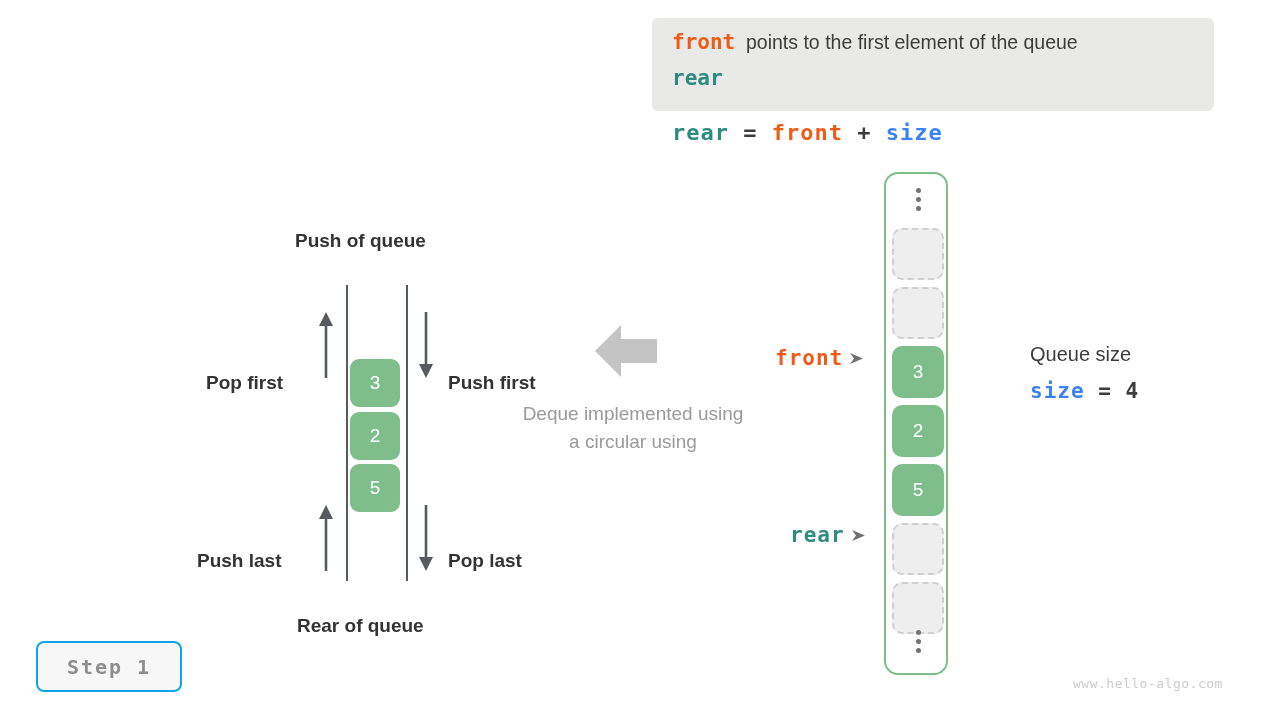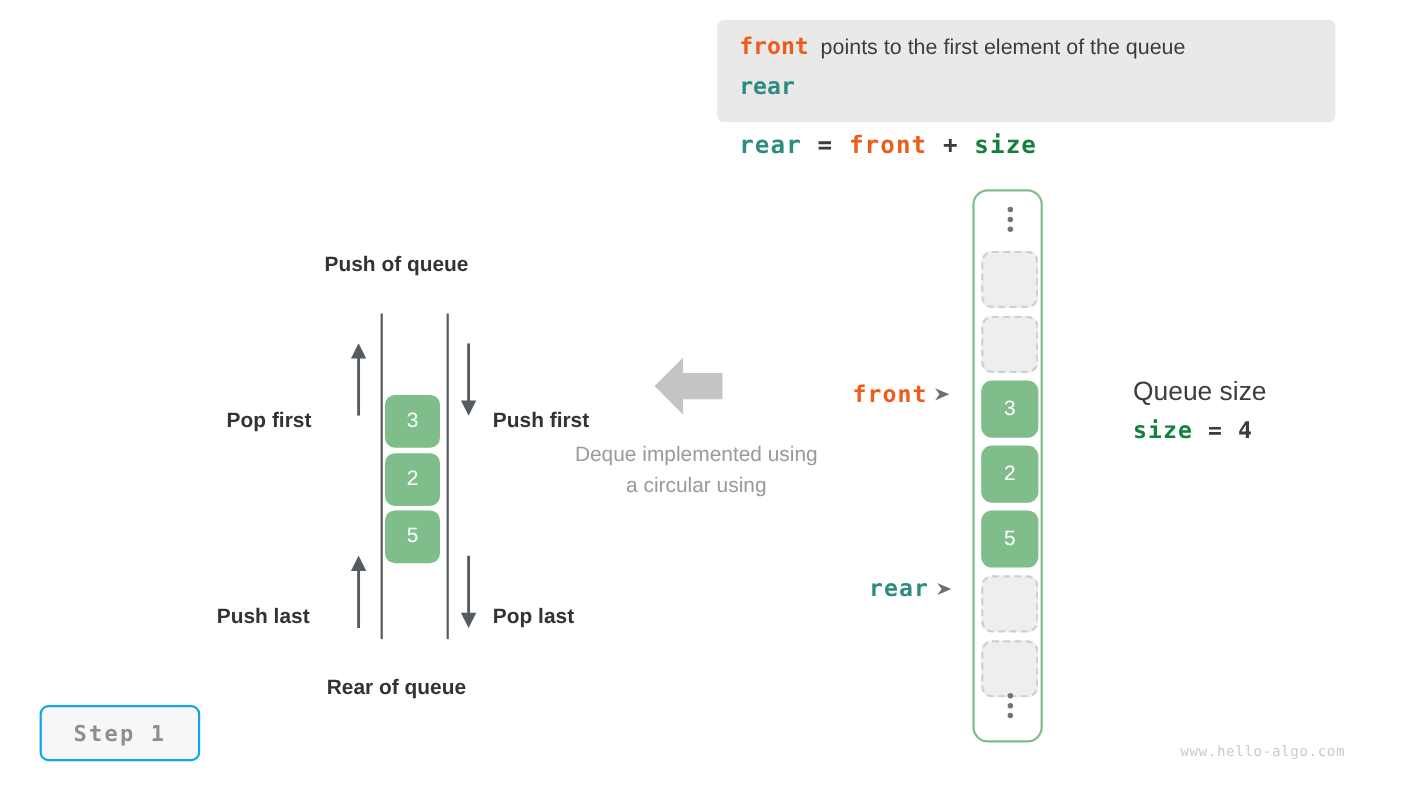--- a/index.html
+++ b/index.html
@@ -34,21 +34,21 @@
     align-items: baseline;
     height: 36px;
     white-space: nowrap;
   }
   .mono {
     font-family: "DejaVu Sans Mono", "Liberation Mono", monospace;
     font-weight: bold;
   }
   .kw-front { color: #ef5b19; }
   .kw-rear  { color: #2e8b80; }
-  .kw-size  { color: #15803d; }
+  .kw-size  { color: #3b82f6; }
   .legend-kw {
     font-size: 21px;
     display: inline-block;
   }
   .legend-kw.front-w { width: 74px; }
   .legend-kw.rear-w  { width: 62px; }
   .legend-text {
     font-size: 19.5px;
     color: #3c3c3c;
     font-family: "Liberation Sans", sans-serif;
@@ -198,21 +198,21 @@
     gap: 7px;
   }
   .ptr-arrow-head svg { display: block; }
   #ptr-front { left: 775px; top: 346px; }
   #ptr-rear  { left: 790px; top: 523px; }
 
   
   #queue-size-label {
     left: 1030px;
     top: 343px;
-    font-size: 24px;
+    font-size: 20px;
     color: #3c3c3c;
   }
   #queue-size-value {
     left: 1030px;
     top: 379px;
     font-size: 21px;
     letter-spacing: 1px;
   }
   #queue-size-value .num {
     color: #3c3c3c;

